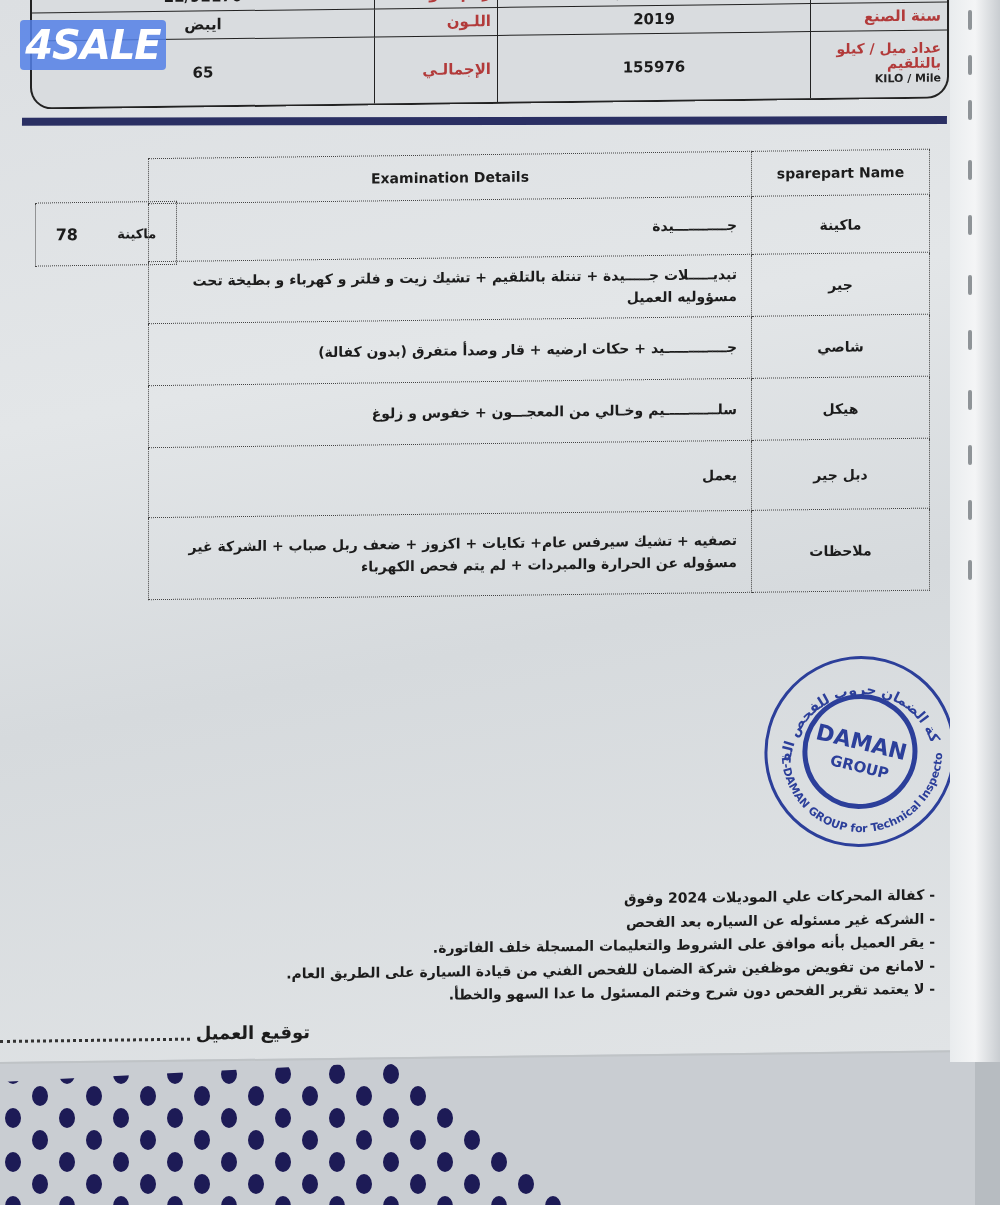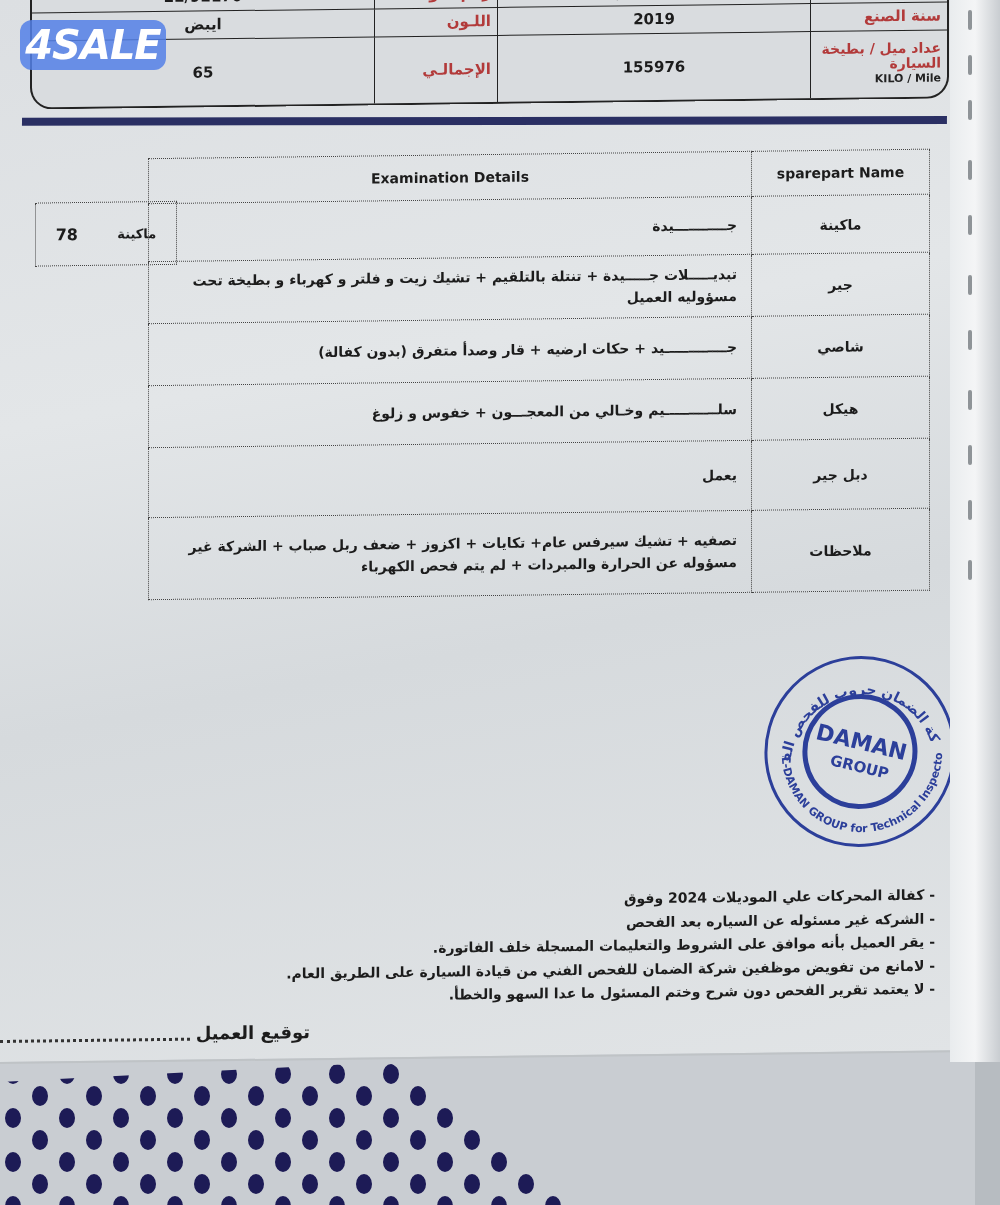--- a/index.html
+++ b/index.html
@@ -66,21 +66,21 @@
     .percent-box .pv { font-size: 16px; text-align: right; }
     .percent-box .pl { font-size: 13px; direction: rtl; }
 
     
     .stamp {
       position: absolute; left: 760px; top: 660px; width: 200px; height: 205px;
       transform: rotate(-6deg);
     }
 
     .watermark {
-      position: absolute; left: 20px; top: 20px; width: 146px; height: 50px; border-radius: 12px;
+      position: absolute; left: 20px; top: 20px; width: 146px; height: 50px; border-radius: 4px;
       background: rgba(84,128,232,0.85); color: #fff; font-family: "DejaVu Sans", sans-serif;
       font-weight: bold; font-style: italic; font-size: 40px; letter-spacing: -1px;
       display: flex; align-items: center; justify-content: center;
     }
 
     .notes {
       position: absolute; right: 40px; top: 895px; width: 660px; direction: rtl; text-align: right;
       font-weight: bold; font-size: 14px; line-height: 23.5px;
     }
     .notes div { white-space: nowrap; }
@@ -115,21 +115,21 @@
         <td>ايبض</td>
         <td class="lbl">اللـون</td>
         <td>2019</td>
         <td class="lbl">سنة الصنع</td>
       </tr>
       <tr>
         <td>65</td>
         <td class="lbl">الإجمالـي</td>
         <td>155976</td>
         <td class="lbl" style="font-size:14px; line-height:15px;">
-          <span>عداد ميل / بطيخة السيارة</span>
+          <span>عداد ميل / كيلو بالتلقيم</span>
           <small>KILO / Mile</small>
         </td>
       </tr>
     </tbody>
       </table>
   </div>
 
   <div class="divider-bar"></div>
 
   <div class="percent-box">

